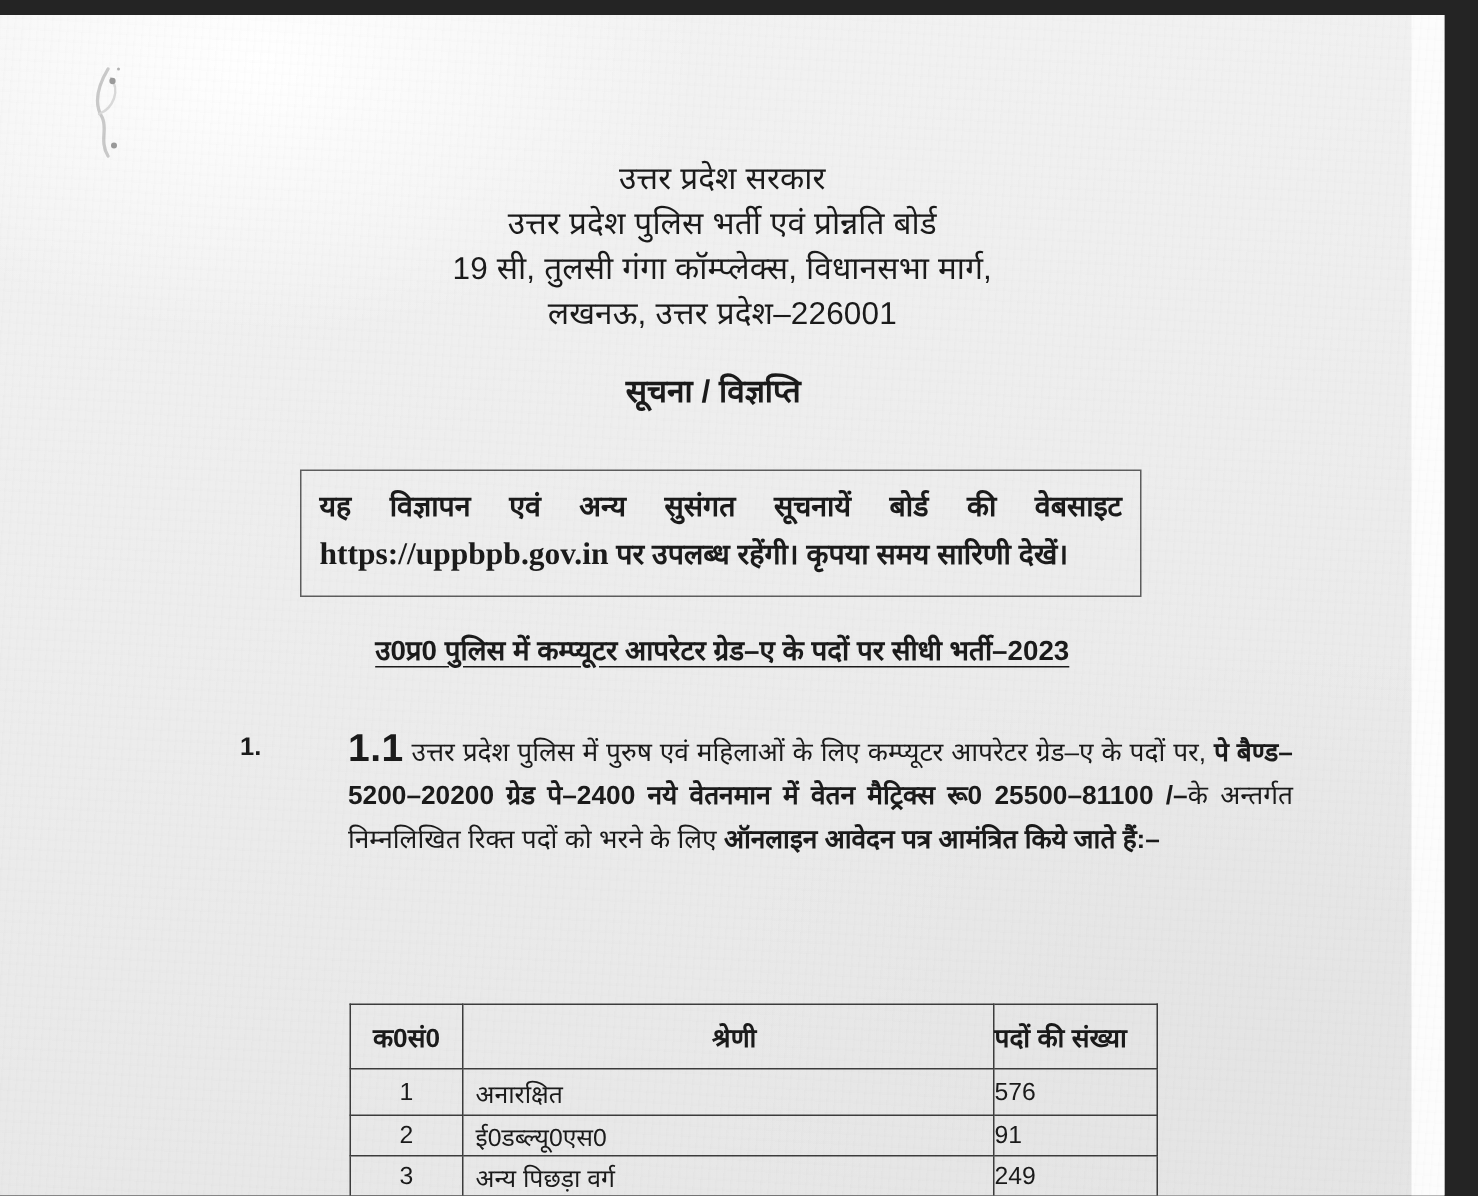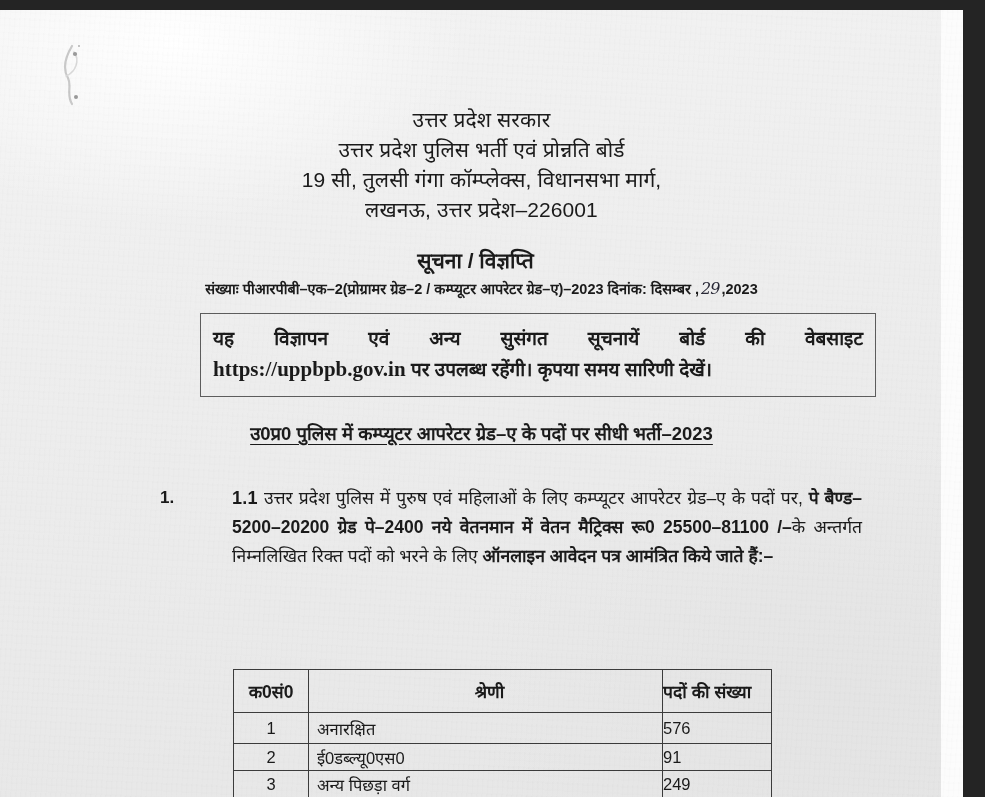--- a/index.html
+++ b/index.html
@@ -92,21 +92,21 @@
     font-size: 16px;
     color: #2a2a38;
     letter-spacing: -1px;
     padding: 0 2px;
   }
 
   
   #webbox {
     position: absolute;
     left: 200px; top: 303px;
-    width: 676px;
+    width: 561px;
     box-sizing: border-box;
     border: 1.6px solid #5d5d5d;
     padding: 9px 12px 11px 12px;
     font-size: 19px;
     line-height: 31px;
     font-weight: 700;
   }
   .just {
     text-align: justify;
     text-align-last: justify;
@@ -144,21 +144,21 @@
   #clause-body {
     position: absolute;
     left: 232px; top: 474px;
     width: 630px;
     font-size: 17.5px;
     line-height: 29px;
     text-align: justify;
   }
   #clause-body b { font-weight: 700; }
   .bignum {
-    font-size: 18px;
+    font-size: 26px;
     font-weight: 700;
     letter-spacing: .3px;
   }
 
   
   #tbl {
     position: absolute;
     left: 233px; top: 659px;
     width: 527px;
     border-collapse: collapse;
@@ -202,23 +202,20 @@
 
     <div id="hdrblock">
       <div class="hdr">उत्तर प्रदेश सरकार</div>
       <div class="hdr">उत्तर प्रदेश पुलिस भर्ती एवं प्रोन्नति बोर्ड</div>
       <div class="hdr">19 सी, तुलसी गंगा कॉम्प्लेक्स, विधानसभा मार्ग,</div>
       <div class="hdr">लखनऊ, उत्तर प्रदेश–226001</div>
     </div>
 
     <div id="notice-title">सूचना / विज्ञप्ति</div>
 
-    <div id="refline">
-      <span>संख्याः पीआरपीबी–एक–2(प्रोग्रामर ग्रेड–2 / कम्प्यूटर आपरेटर ग्रेड–ए)–2023 दिनांक: दिसम्बर ,</span><span class="hand">29</span><span>,2023</span>
-    </div>
 
     <div id="webbox">
       <div class="just">यह विज्ञापन एवं अन्य सुसंगत सूचनायें बोर्ड की वेबसाइट</div>
       <div>
         <span class="urlserif">https://uppbpb.gov.in</span>
         <span>पर उपलब्ध रहेंगी। कृपया समय सारिणी देखें।</span>
       </div>
     </div>
 
     <div id="sec-head">

